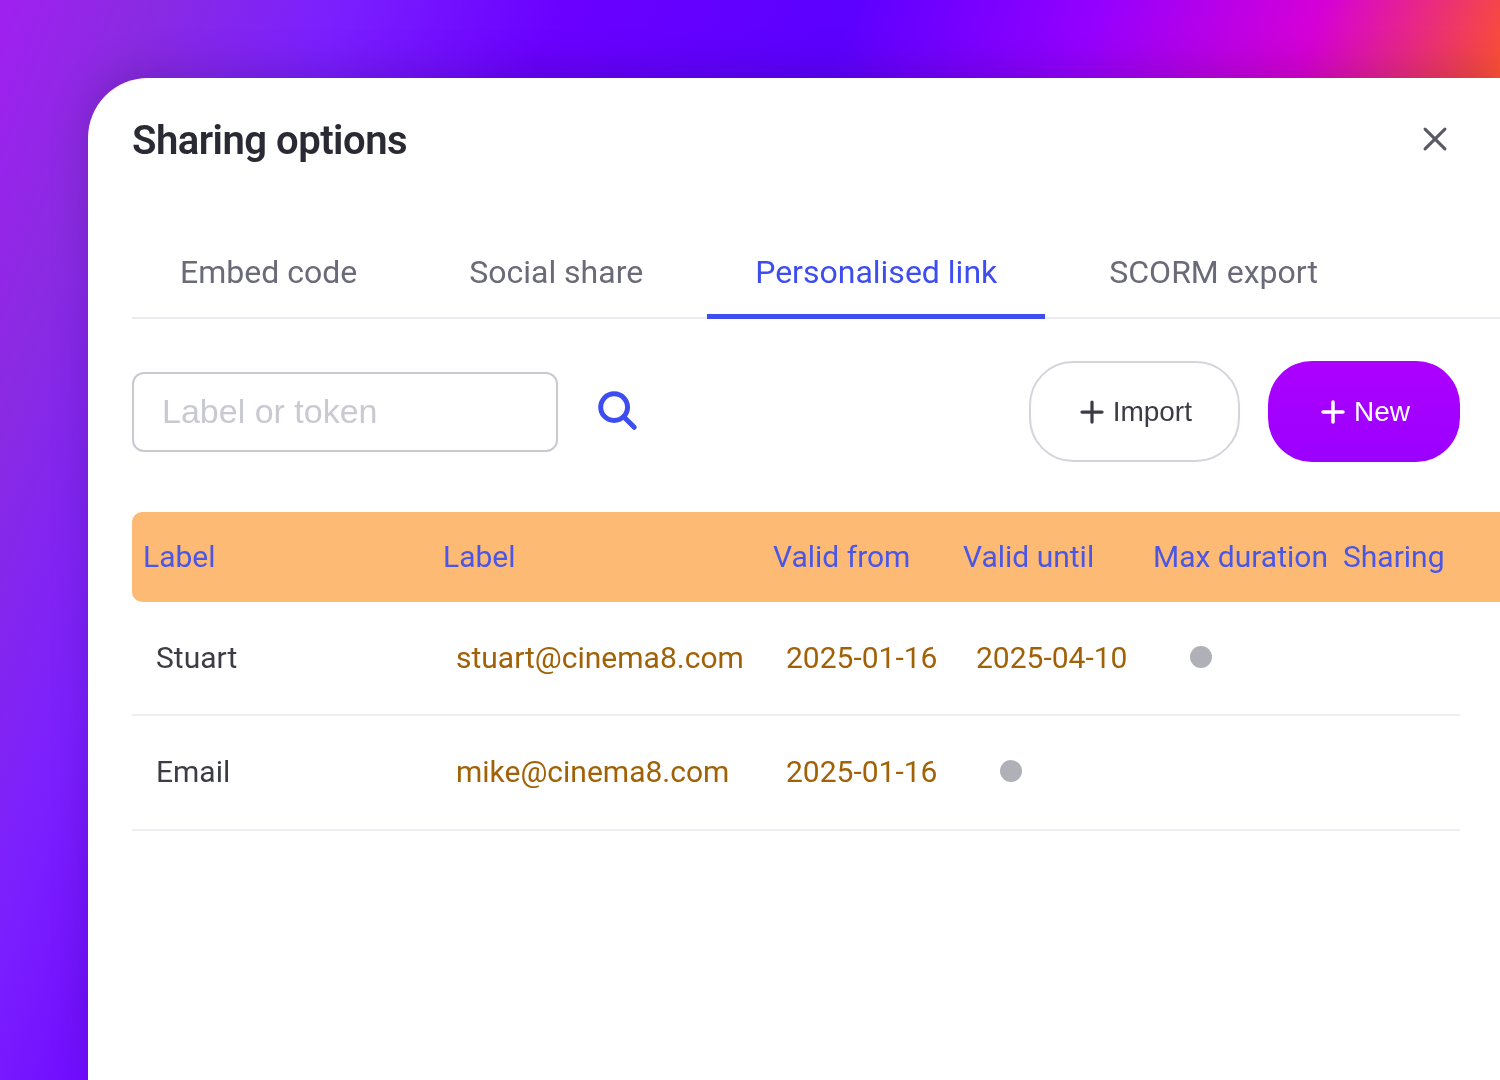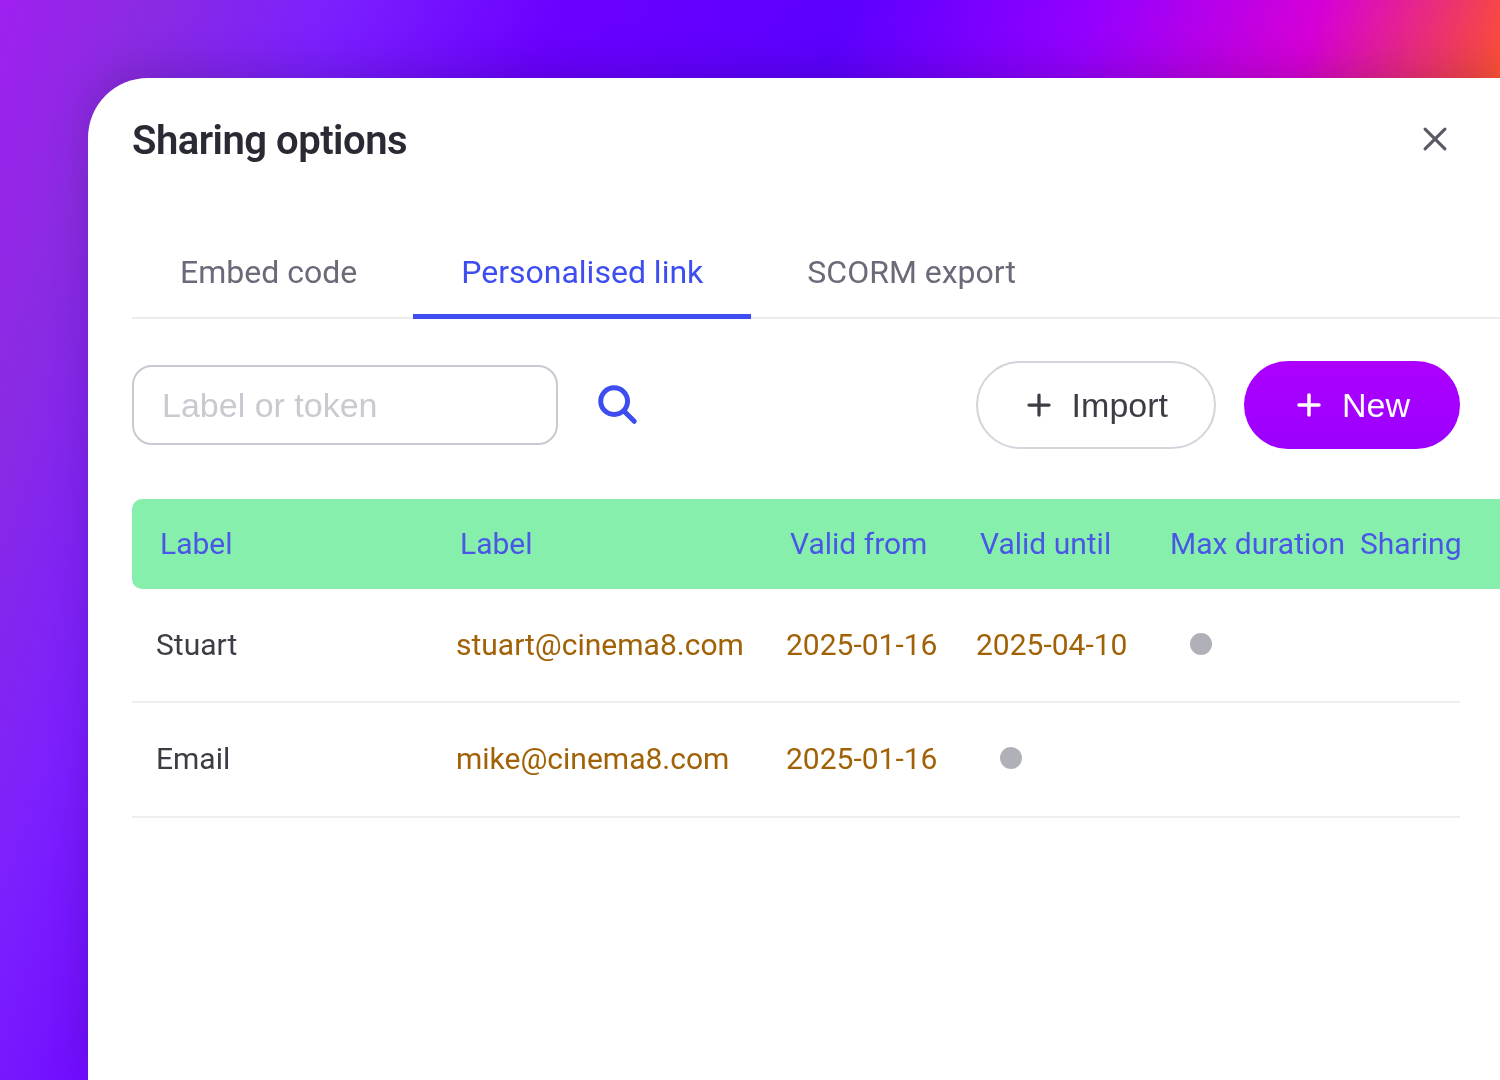--- a/index.html
+++ b/index.html
@@ -39,21 +39,21 @@
     }
     .close-btn {
       background: none;
       border: none;
       cursor: pointer;
       color: #5a5a66;
       padding: 8px;
     }
     .tabs {
       display: flex;
-      gap: 8px;
+      gap: 16px;
       margin-top: 86px;
       border-bottom: 2px solid #ebebf0;
       padding-right: 40px;
     }
     .tab {
       padding: 0 48px 26px 48px;
       font-size: 32px;
       color: #6a6a78;
       cursor: pointer;
       position: relative;
@@ -78,45 +78,45 @@
     }
     .search-wrap {
       display: flex;
       align-items: center;
       gap: 30px;
     }
     .search-input {
       width: 426px;
       height: 80px;
       border: 2px solid #c9c9d2;
-      border-radius: 20px;
+      border-radius: 12px;
       font-size: 34px;
       padding: 0 28px;
       color: #4a4a52;
       outline: none;
     }
     .search-input::placeholder {
       color: #c9c9d2;
     }
     .search-icon-btn {
       background: none;
       border: none;
       cursor: pointer;
       color: #3d4df0;
       padding: 6px;
     }
     .spacer { flex: 1; }
     .pill-btn {
       display: inline-flex;
       align-items: center;
-      gap: 18px;
-      height: 88px;
+      gap: 6px;
+      height: 101px;
       padding: 0 46px;
       border-radius: 44px;
-      font-size: 34px;
+      font-size: 28px;
       font-weight: 400;
       cursor: pointer;
       border: 2px solid transparent;
     }
     .import-btn {
       background: #ffffff;
       color: #3c3c46;
       border-color: #d4d4dc;
     }
     .new-btn {
@@ -127,22 +127,22 @@
       padding: 0 50px;
     }
     .plus-ic { display: inline-flex; }
     .table {
       margin-top: 50px;
       padding-right: 0;
     }
     .thead {
       display: grid;
       grid-template-columns: 300px 330px 190px 190px 190px 140px;
-      background: #86efac;
-      padding: 26px 24px 26px 28px;
+      background: #fdba74;
+      padding: 26px 24px 26px 11px;
       border-radius: 10px 0 0 10px;
       align-items: center;
       column-gap: 0;
     }
     .th {
       color: #4a57e6;
       font-size: 30px;
       font-weight: 400;
       line-height: 1.25;
       padding-right: 8px;
@@ -185,20 +185,21 @@
           <svg width="34" height="34" viewBox="0 0 24 24" fill="none" stroke="currentColor" stroke-width="2.2" stroke-linecap="round">
             <line x1="5" y1="5" x2="19" y2="19"></line>
             <line x1="19" y1="5" x2="5" y2="19"></line>
           </svg>
         </span>
       </button>
     </div>
 
     <div class="tabs" id="tabs-container">
         <div class="tab">Embed code</div>
+        <div class="tab">Social share</div>
         <div class="tab active">Personalised link</div>
         <div class="tab">SCORM export</div>
       </div>
 
     <div class="controls">
       <div class="search-wrap">
         <input class="search-input" type="text" placeholder="Label or token" style="">
         <button class="search-icon-btn">
           <span>
             <svg width="46" height="46" viewBox="0 0 24 24" fill="none" stroke="#3d4df0" stroke-width="2.6" stroke-linecap="round">

